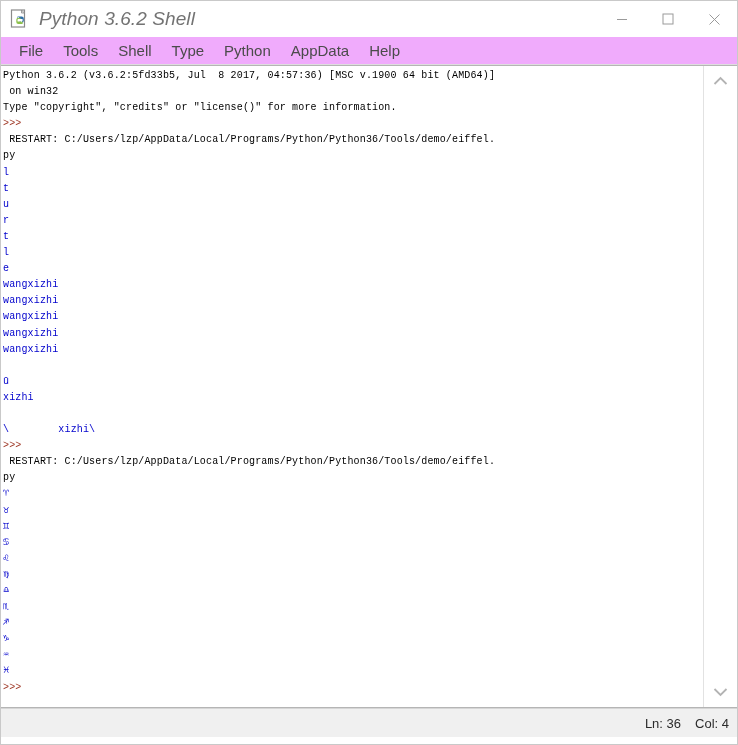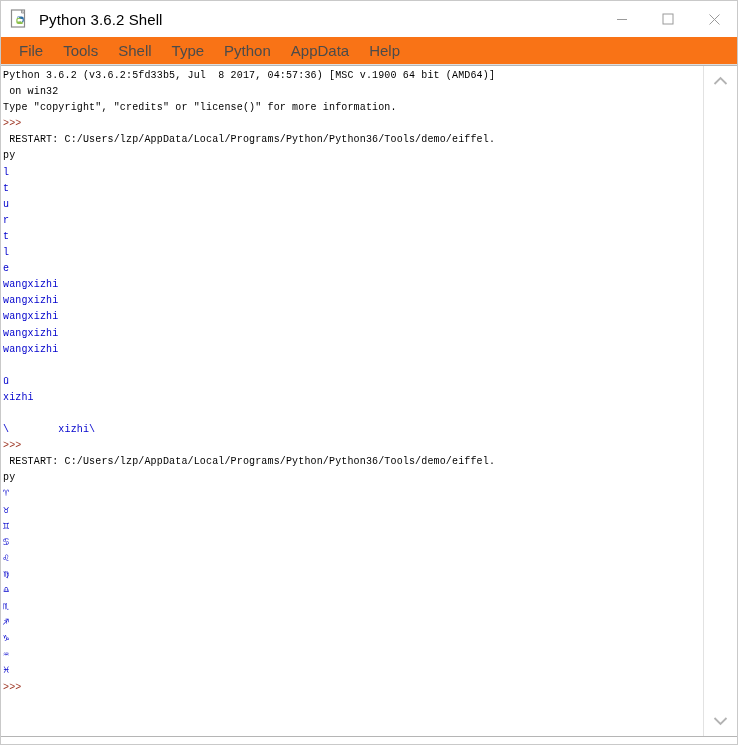--- a/index.html
+++ b/index.html
@@ -36,25 +36,26 @@
   }
   #app-icon {
     width: 20px;
     height: 20px;
     margin-left: 9px;
     margin-right: 9px;
     position: relative;
     flex: none;
   }
   #title-text {
-    font-size: 15px;
-    color: #000000;
+    font-size: 19px;
+    color: #737373;
     font-family: "Liberation Sans", sans-serif;
     letter-spacing: 0.1px;
     white-space: nowrap;
+    font-style: italic;
   }
   .wbtn {
     width: 46px;
     height: 36px;
     display: flex;
     align-items: center;
     justify-content: center;
     flex: none;
   }
   #winbtns {
@@ -62,21 +63,21 @@
     right: 0;
     top: 0;
     display: flex;
   }
   .wbtn svg { display: block; }
 
   
   #menubar {
     height: 27px;
     min-height: 27px;
-    background: #f97316;
+    background: #f0abfc;
     display: flex;
     align-items: center;
     padding-left: 8px;
     border-bottom: 1px solid #dedede;
   }
   .menu-item {
     font-size: 15px;
     color: #4b4b4b;
     padding: 2px 10px 3px 10px;
     white-space: nowrap;
@@ -221,15 +222,19 @@
         </svg>
       </div>
       <div class="sb-arrow" id="sb-down">
         <svg width="15" height="10" viewBox="0 0 15 10">
           <polyline points="1.5,2 7.5,8 13.5,2" fill="none" stroke="#b3b3b3" stroke-width="1.8"></polyline>
         </svg>
       </div>
     </div>
   </div>
 
+  <div id="statusbar">
+    <div class="status-cell">Ln: 36</div>
+    <div class="status-cell">Col: 4</div>
+  </div>
 
   <div id="bottomstrip"></div>
 </div>
 
 </body></html>

